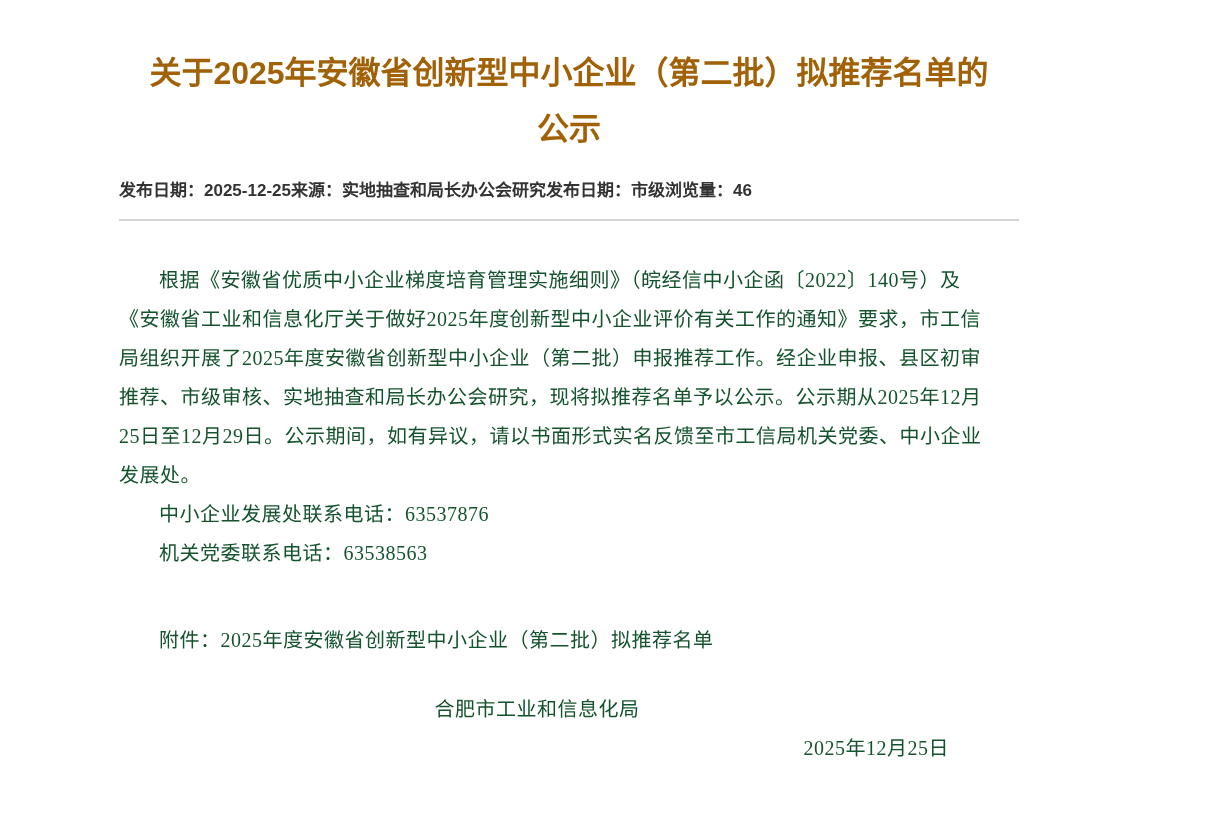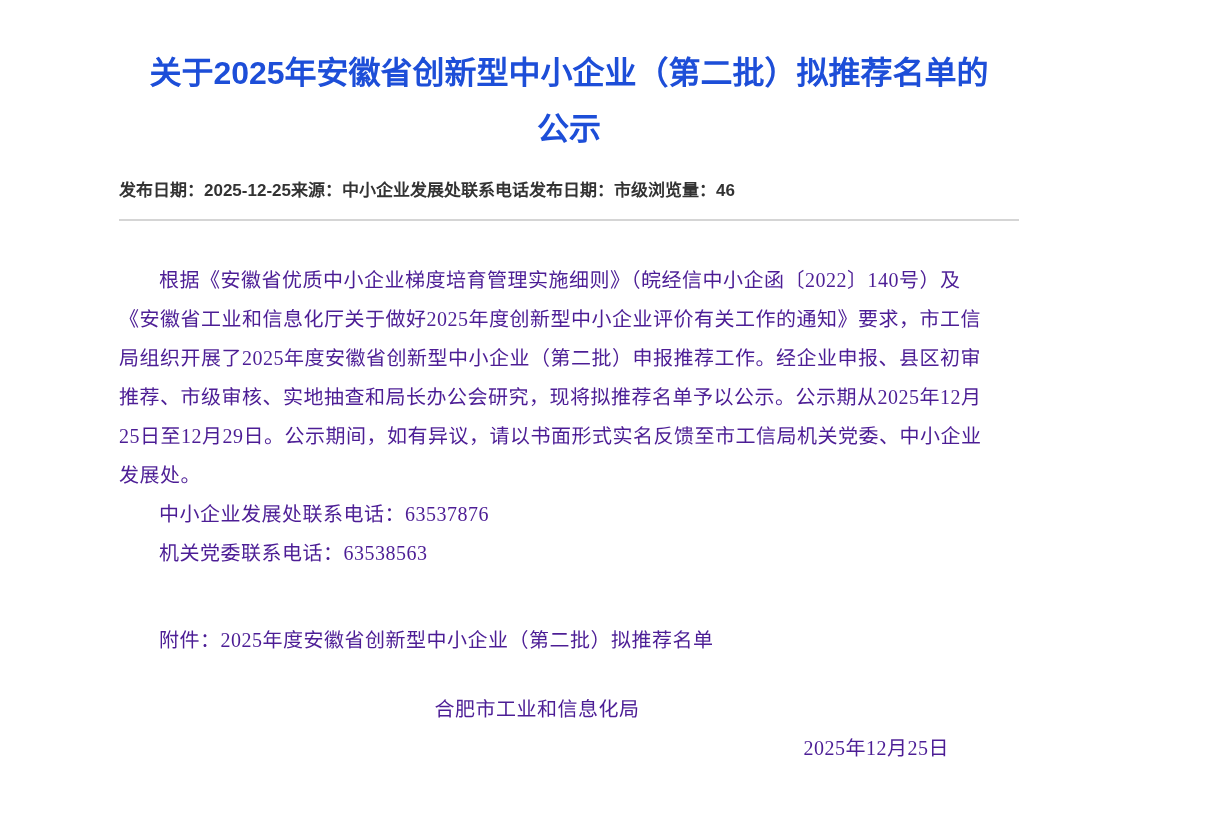--- a/index.html
+++ b/index.html
@@ -14,21 +14,21 @@
   .content {
     margin-left: 119px;
     width: 900px;
   }
   .title {
     padding-top: 45px;
     font-family: "Liberation Sans", "DejaVu Sans", sans-serif;
     font-size: 32px;
     line-height: 56px;
     font-weight: bold;
-    color: #1d4ed8;
+    color: #a16207;
     text-align: center;
   }
   .meta {
     margin-top: 22px;
     display: flex;
     flex-direction: row;
     font-family: "Liberation Sans", "DejaVu Sans", sans-serif;
     font-size: 17px;
     line-height: 24px;
     font-weight: bold;
@@ -38,21 +38,21 @@
   .divider {
     margin-top: 16px;
     border-bottom: 2px solid #d5d5d5;
     width: 900px;
   }
   .article {
     margin-top: 40px;
     font-family: "Liberation Serif", "DejaVu Serif", serif;
     font-size: 20px;
     line-height: 39px;
-    color: #4c1d95;
+    color: #14532d;
     letter-spacing: 0.5px;
   }
   .para-line {
     white-space: nowrap;
   }
   .indent {
     text-indent: 2em;
   }
   .attachment {
     margin-top: 48px;
@@ -78,21 +78,21 @@
 <div class="page">
   <div class="content">
 
     <h1 class="title" id="title">
         <div class="title-line">关于2025年安徽省创新型中小企业（第二批）拟推荐名单的</div>
         <div class="title-line">公示</div>
       </h1>
 
     <div class="meta" id="meta">
         <span class="meta-item"><span class="meta-label">发布日期：</span><span class="meta-value">2025-12-25</span></span>
-        <span class="meta-item"><span class="meta-label">来源：</span><span class="meta-value">中小企业发展处联系电话</span></span>
+        <span class="meta-item"><span class="meta-label">来源：</span><span class="meta-value">实地抽查和局长办公会研究</span></span>
         <span class="meta-item"><span class="meta-label">发布日期：</span><span class="meta-value">市级</span></span>
         <span class="meta-item"><span class="meta-label">浏览量：</span><span class="meta-value">46</span></span>
       </div>
 
     <div class="divider"></div>
 
     <div class="article">
       <div id="paragraph">
           <div class="para-line indent">根据《安徽省优质中小企业梯度培育管理实施细则》（皖经信中小企函〔2022〕140号）及</div>
           <div class="para-line">《安徽省工业和信息化厅关于做好2025年度创新型中小企业评价有关工作的通知》要求，市工信</div>

